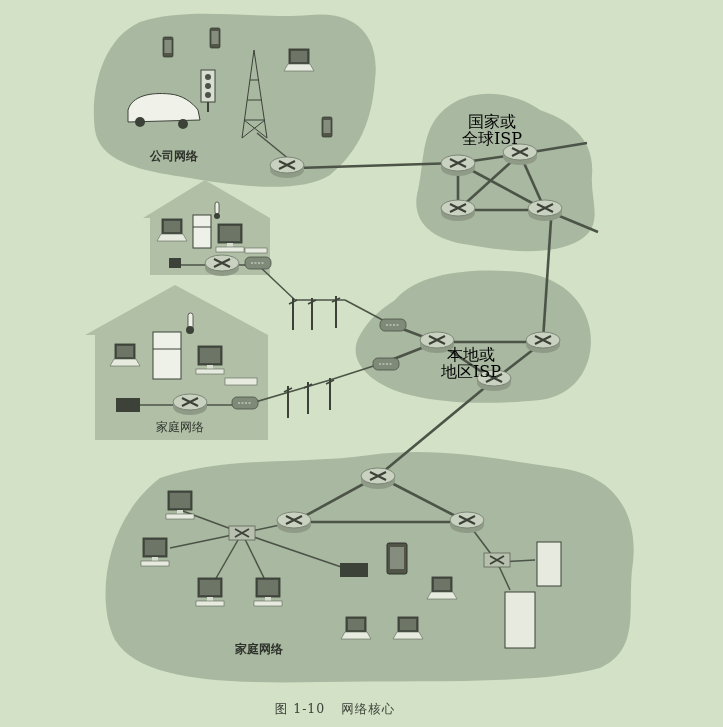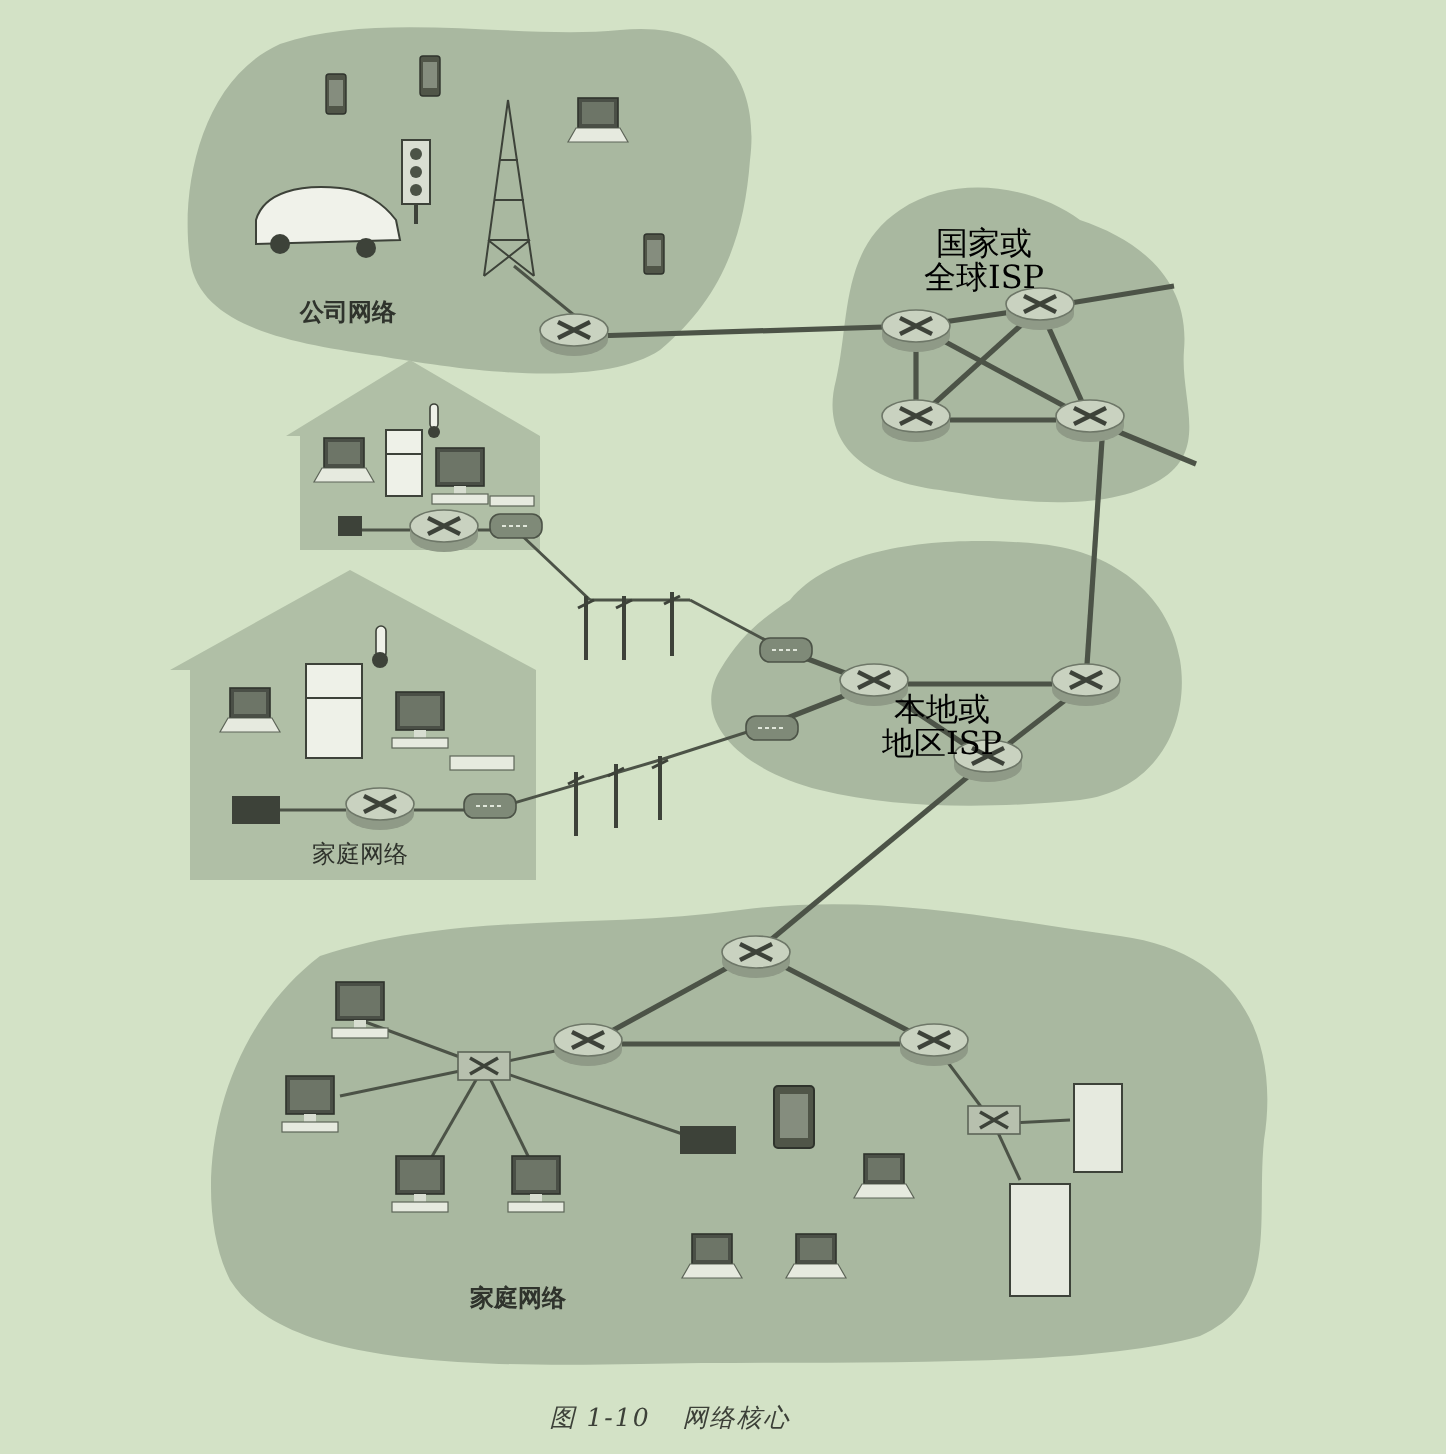--- a/index.html
+++ b/index.html
@@ -1,20 +1,20 @@
 <!DOCTYPE html>
 <html><head>
 <meta charset="utf-8">
 <style>
   html,body{margin:0;padding:0;}
   body{width:723px;height:727px;background:#d3e2c6;font-family:"DejaVu Serif","Liberation Serif",serif;overflow:hidden;position:relative;}
   svg{position:absolute;left:0;top:0;}
   .lbl{position:absolute;font-size:12px;color:#2f332c;font-weight:bold;white-space:nowrap;}
   .lbl2{position:absolute;font-size:16px;color:#000000;line-height:17px;text-align:center;white-space:nowrap;}
-  .caption{position:absolute;left:0;width:670px;top:701px;text-align:center;font-size:12.5px;color:#3c4038;letter-spacing:1px;font-style:italic;}
+  .caption{position:absolute;left:0;width:670px;top:701px;text-align:center;font-size:12.5px;color:#3c4038;letter-spacing:1px;}
   .caption span{margin:0 8px;}
 </style>
 </head>
 <body>
 
 <svg width="723" height="727" viewBox="0 0 723 727">
   <defs>
     <g id="router">
       <ellipse cx="0" cy="5" rx="17" ry="8" fill="#8f9a87"></ellipse>
       <rect x="-17" y="0" width="34" height="5" fill="#8f9a87"></rect>

